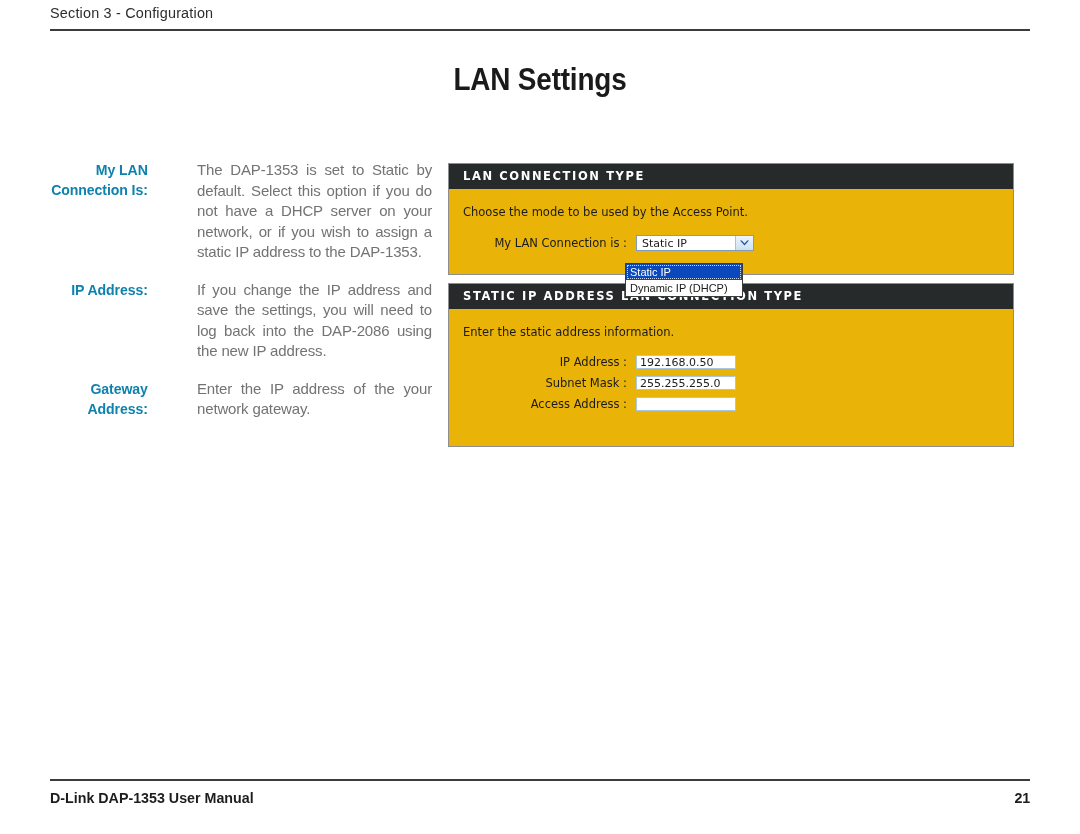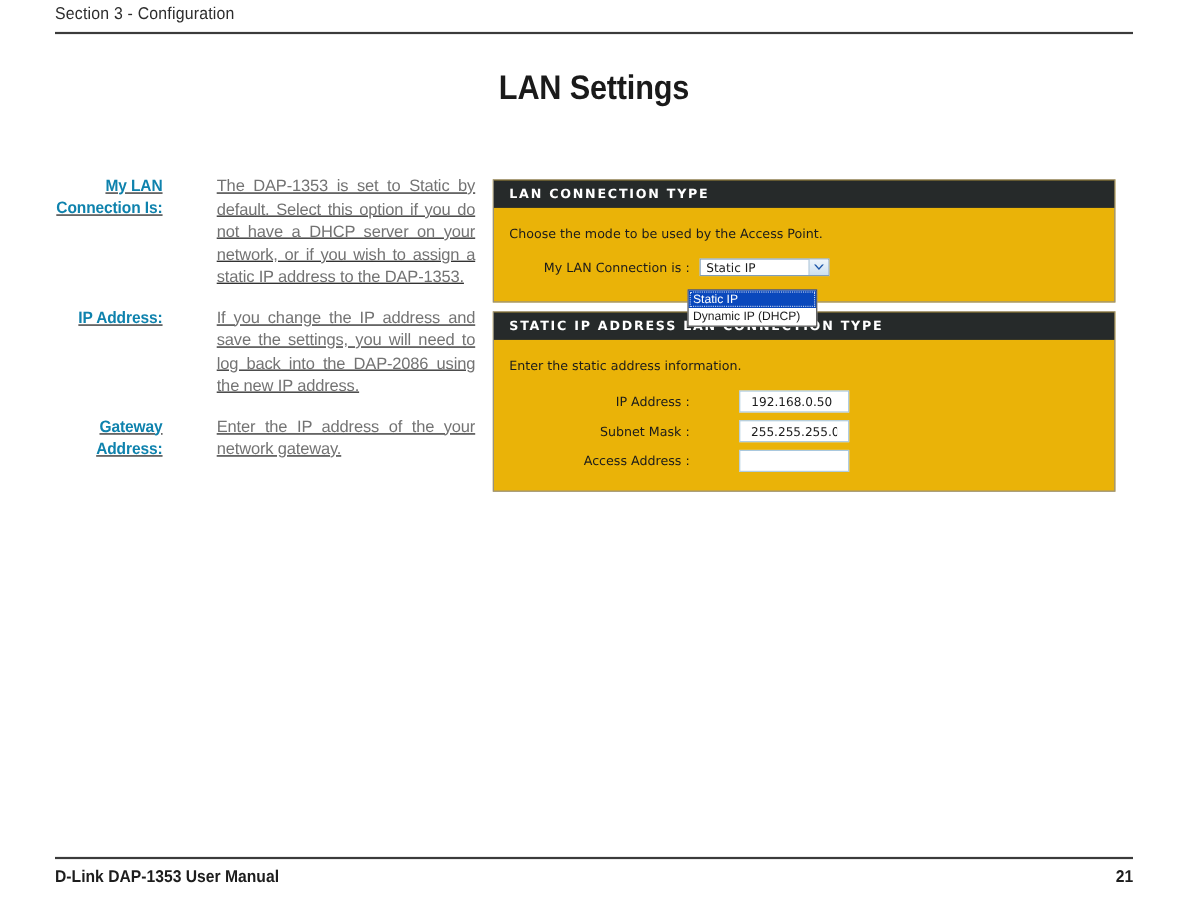--- a/index.html
+++ b/index.html
@@ -56,21 +56,20 @@
   
   .deflist {
     position: absolute;
     left: 22px;
     top: 160px;
     width: 410px;
   }
   .defrow {
     display: flex;
     margin-bottom: 17px;
-    text-decoration: underline;
   }
   .defterm {
     width: 125px;
     flex: 0 0 125px;
     text-align: right;
     padding-right: 13px;
     color: #0e82ad;
     font-weight: bold;
     font-size: 15px;
     line-height: 20px;
@@ -190,30 +189,29 @@
   .opt.selected {
     background: #0a48bc;
     color: #ffffff;
     outline: 1px dotted #c9d6ef;
     outline-offset: -2px;
   }
 
   
   .textinput {
     width: 100px;
-    height: 20px;
+    height: 14px;
     border: 1px solid #a9c8de;
     background: #ffffff;
     box-sizing: border-box;
     font-size: 11px;
     font-family: "DejaVu Sans", sans-serif;
     color: #1b1b1b;
-    padding: 0 10px;
+    padding: 0 3px;
     line-height: 15px;
-    margin-left: 36px;
   }
   .frow.tall { margin-bottom: 7px; }
 
   
   .footer-rule {
     position: absolute;
     left: 50px;
     top: 779px;
     width: 980px;
     height: 2px;

